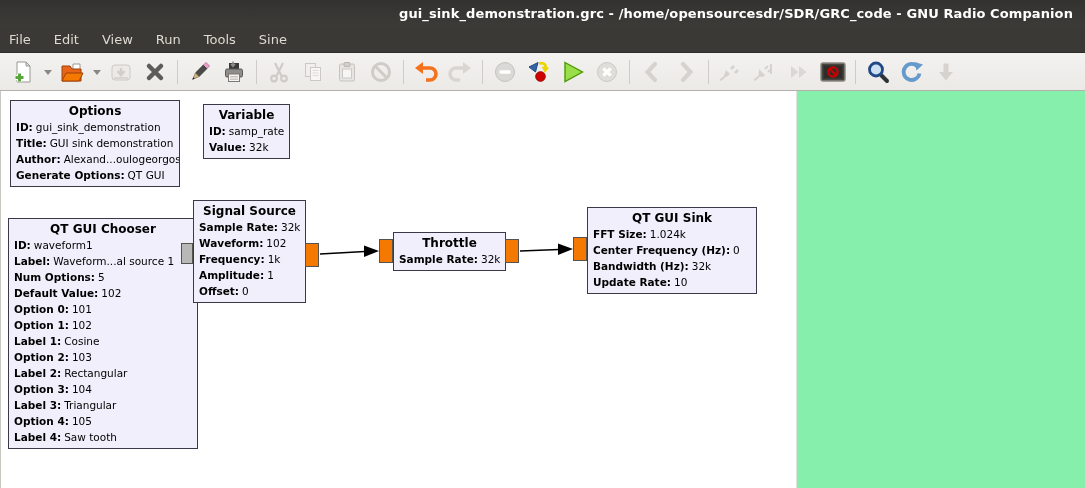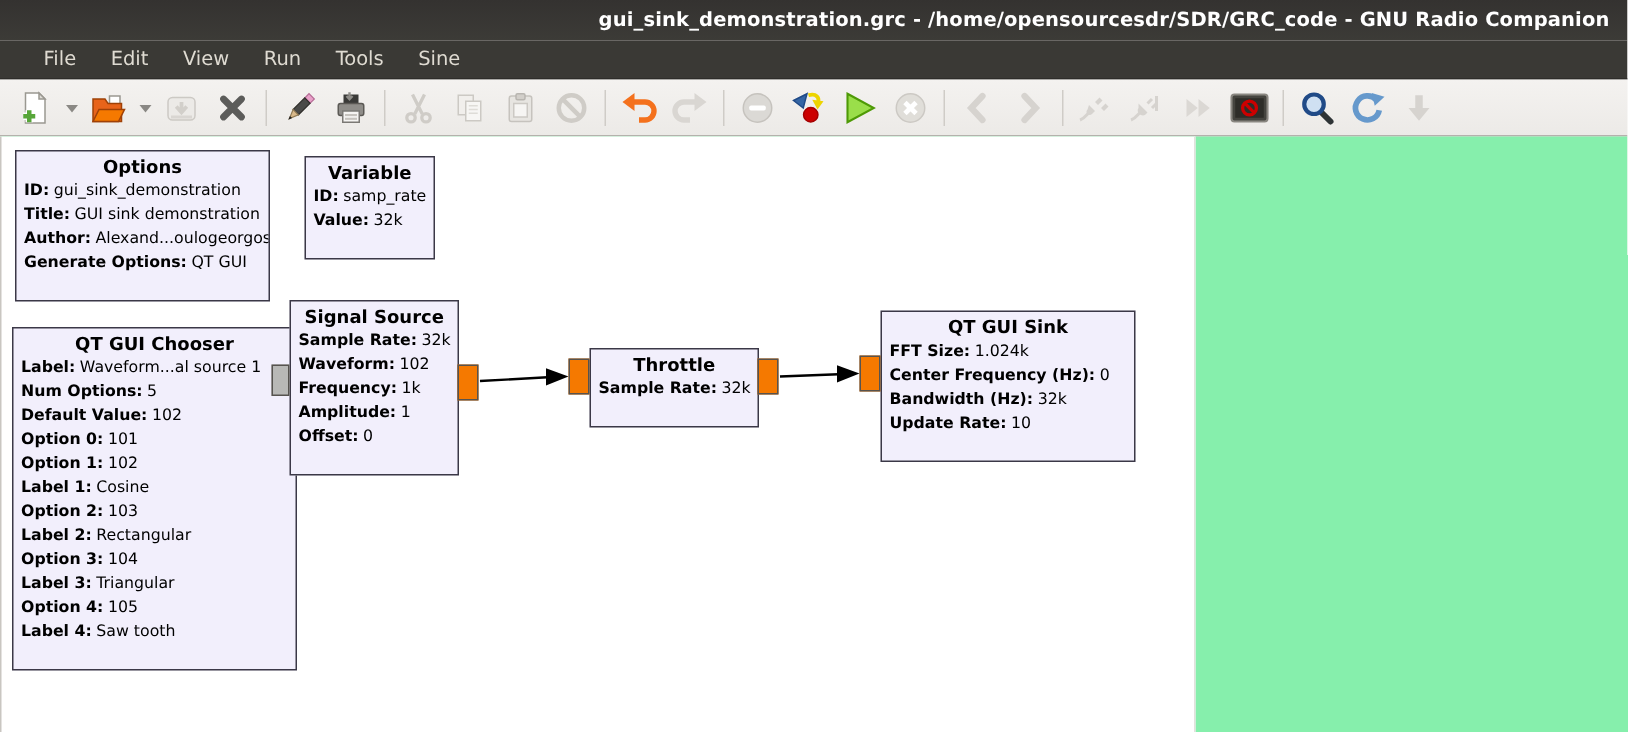--- a/index.html
+++ b/index.html
@@ -5,39 +5,39 @@
   * { box-sizing: border-box; margin: 0; padding: 0; }
   html,body { width:1085px; height:488px; }
   body { font-family: "DejaVu Sans", "Liberation Sans", sans-serif; background:#f5f4f2; }
   .app { position:relative; width:1085px; height:488px; overflow:hidden; }
 
   
   .titlebar { height:27px; background:linear-gradient(#343230,#3c3b37); display:flex; align-items:center; justify-content:flex-end; padding-right:12px; }
   .titlebar .wtitle { color:#ffffff; font-weight:bold; font-size:13px; letter-spacing:.1px; }
 
   
-  .menubar { height:26px; background:#3a3935; display:flex; align-items:center; padding-left:20px; border-bottom:1px solid #2e2d2a; }
+  .menubar { height:26px; background:#3a3935; display:flex; align-items:center; padding-left:0; border-bottom:1px solid #2e2d2a; }
   .menubar .mitem { color:#dfdbd2; font-size:13px; padding:4px 9px; margin-right:5px; cursor:default; }
 
   
   .toolbar { height:38px; background:linear-gradient(#f4f2f0,#eceae7); border-bottom:1px solid #b4b1ac; display:flex; align-items:center; padding-left:6px; }
   .tbtn { width:34px; height:30px; display:flex; align-items:center; justify-content:center; flex:0 0 auto; }
   .tbtn.narrow { width:15px; }
   .tsep { width:1px; height:24px; background:#cfccc7; margin:0 5px; flex:0 0 auto; }
   .tbtn svg { display:block; }
 
   
   .workspace { position:relative; width:1085px; height:397px; background:#86efac; }
   .canvas { position:absolute; left:0; top:0; width:797px; height:397px; background:#ffffff; border-left:1px solid #c9c6c1; border-right:1px solid #e3e1dd; }
 
   .block { position:absolute; background:#f2effc; border:1px solid #3b3847; }
   .block-title { text-align:center; font-weight:bold; font-size:12px; color:#000; padding:3px 4px 1px; white-space:nowrap; }
   .param { font-size:10.5px; line-height:16px; color:#000; padding:0 5px; white-space:nowrap; overflow:hidden; }
   .param .k { font-weight:bold; margin-right:3px; }
-  .block .params { padding-bottom:17px; }
+  .block .params { padding-bottom:3px; }
 
   .port { position:absolute; width:14px; height:24px; background:#f57900; border:1px solid #56534f; }
   .port.gray { width:12px; height:21px; background:#b8b8b6; }
 
   .wires { position:absolute; left:0; top:0; width:797px; height:397px; pointer-events:none; }
 </style>
 </head>
 <body>
 
 <div class="app">
@@ -318,20 +318,21 @@
 
       <div class="param"><span class="k">ID:</span><span class="v">samp_rate</span></div>
           <div class="param"><span class="k">Value:</span><span class="v">32k</span></div>
         </div>
     </div>
 
     <div class="block" style="left:8px; top:127px; width:190px;">
       <div class="block-title">QT GUI Chooser</div>
       <div class="params">
 
+      <div class="param"><span class="k">ID:</span><span class="v">waveform1</span></div>
           <div class="param"><span class="k">Label:</span><span class="v">Waveform...al source 1</span></div>
           <div class="param"><span class="k">Num Options:</span><span class="v">5</span></div>
           <div class="param"><span class="k">Default Value:</span><span class="v">102</span></div>
           <div class="param"><span class="k">Option 0:</span><span class="v">101</span></div>
           <div class="param"><span class="k">Option 1:</span><span class="v">102</span></div>
           <div class="param"><span class="k">Label 1:</span><span class="v">Cosine</span></div>
           <div class="param"><span class="k">Option 2:</span><span class="v">103</span></div>
           <div class="param"><span class="k">Label 2:</span><span class="v">Rectangular</span></div>
           <div class="param"><span class="k">Option 3:</span><span class="v">104</span></div>
           <div class="param"><span class="k">Label 3:</span><span class="v">Triangular</span></div>

